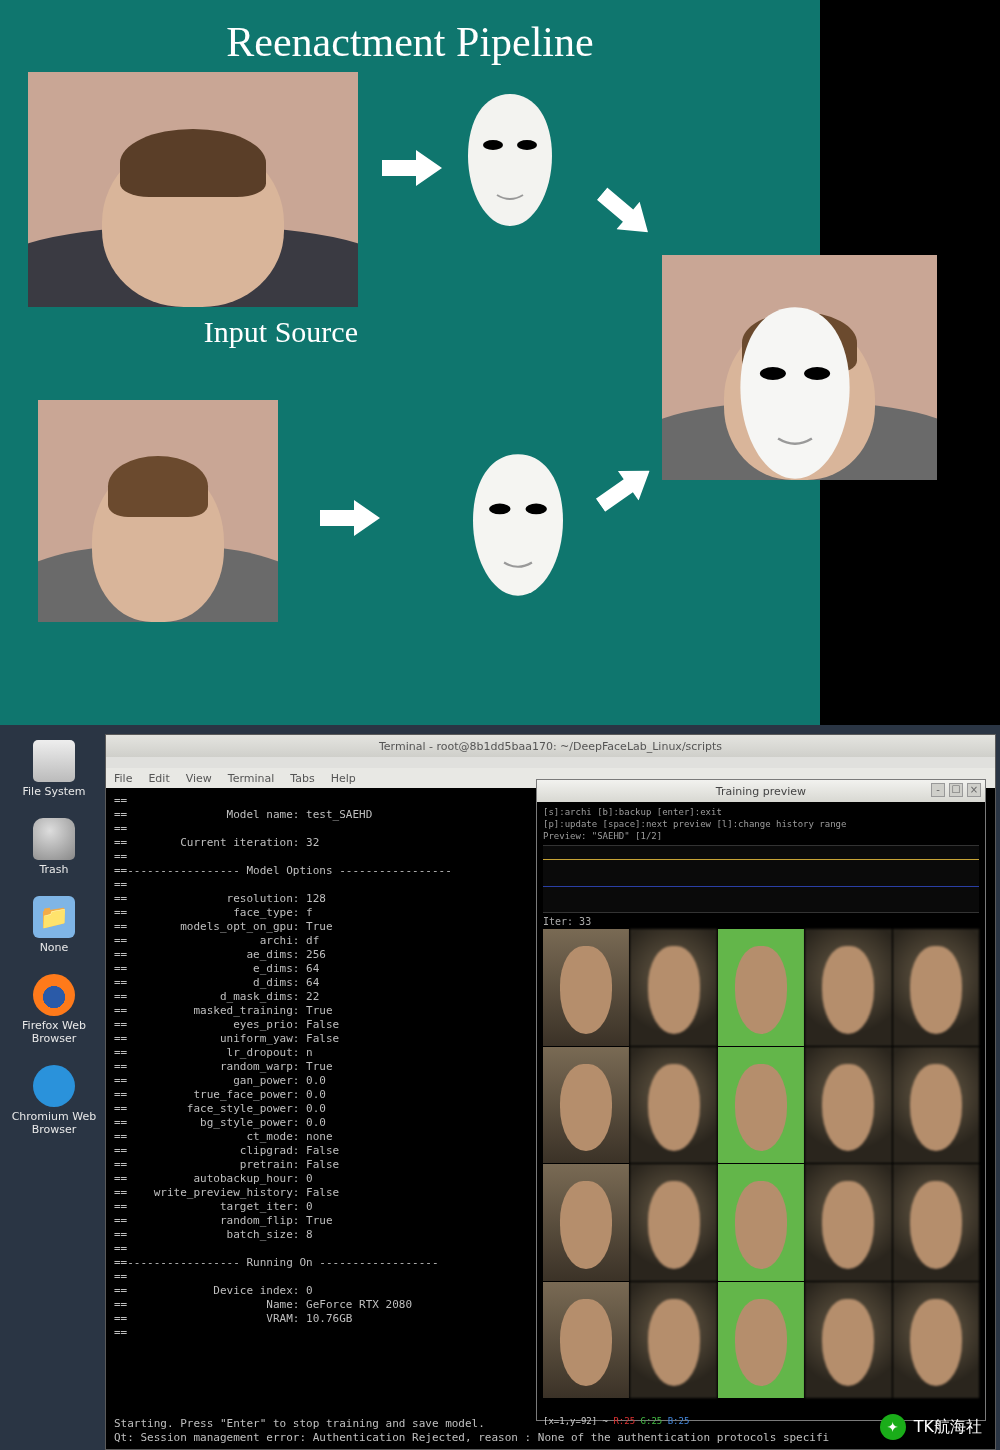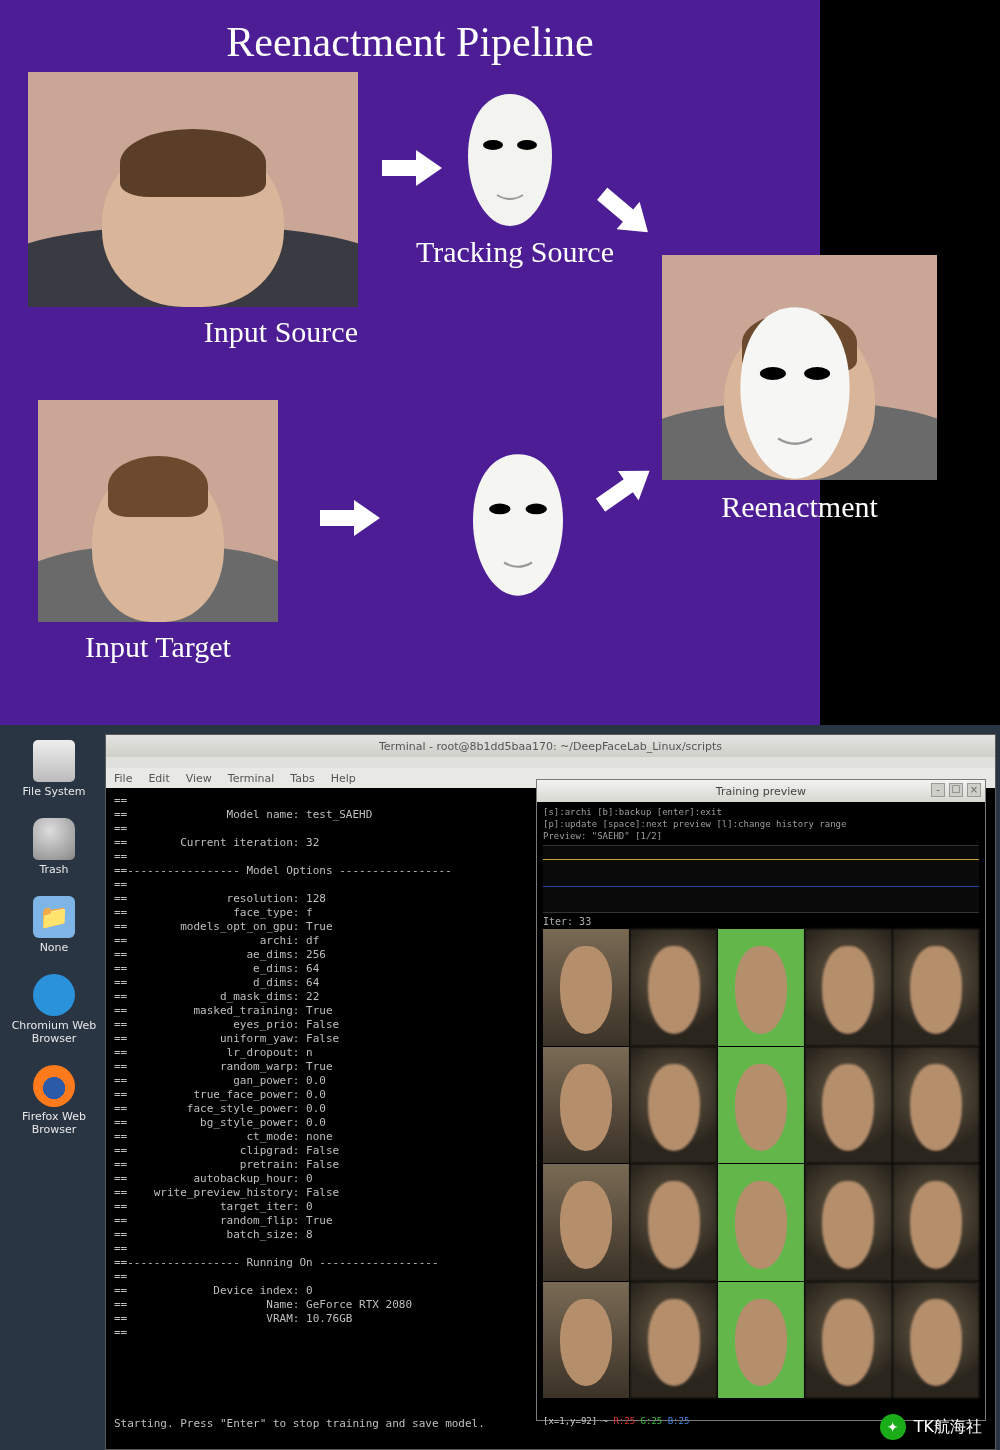--- a/index.html
+++ b/index.html
@@ -1,19 +1,19 @@
 <!DOCTYPE html>
 <html><head>
 <meta charset="utf-8">
 <style>
 * { margin: 0; padding: 0; box-sizing: border-box; }
 body { width: 1000px; height: 1450px; background: #000; font-family: sans-serif; overflow: hidden; }
 
 
-.diagram { width: 820px; height: 725px; background: #4c1d95; position: relative; color: #fff; }
+.diagram { width: 820px; height: 725px; background: #0f766e; position: relative; color: #fff; }
 .diagram-title { position: absolute; top: 18px; left: 0; right: 0; text-align: center; font-size: 42px; font-family: Georgia, serif; }
 
 .photo { position: absolute; background: #c9a695; overflow: hidden; }
 .photo-inner { width: 100%; height: 100%; display:flex; align-items:flex-end; justify-content:center; }
 .head { width:55%; height:72%; background:#d9b59a; border-radius:50% 50% 45% 45%; position:relative; }
 .shoulders { position:absolute; bottom:0; left:-10%; right:-10%; height:35%; background:#3a3a42; border-radius:50% 50% 0 0; }
 .hair1 { position:absolute; top:-5%; left:10%; right:10%; height:40%; background:#5a3e28; border-radius:50% 50% 20% 20%; }
 .hair2 { position:absolute; top:-4%; left:12%; right:12%; height:38%; background:#6b4a2e; border-radius:50% 50% 20% 20%; }
 
 .photo-src { top:72px; left:28px; width:330px; height:235px; }
@@ -98,31 +98,29 @@
   <div class="label lbl-src">Input Source</div>
 
   <div class="photo photo-tgt">
     <div class="photo-inner">
         <div class="shoulders" style="background:#6a6a6a"></div>
         <div class="head">
           <div class="hair2"></div>
         </div>
       </div>
   </div>
-  <div class="label lbl-tgt">Input Target</div>
 
   <div class="mask mask-src">
     <svg viewBox="0 0 100 140">
         <path fill="#f3f3f0" d="M50 4C24 4 8 30 8 66c0 36 18 70 42 70s42-34 42-70C92 30 76 4 50 4z"></path>
         <ellipse cx="33" cy="55" rx="10" ry="5" fill="#000"></ellipse>
         <ellipse cx="67" cy="55" rx="10" ry="5" fill="#000"></ellipse>
         <path d="M37 105q13 8 26 0" stroke="#999" stroke-width="2" fill="none"></path>
       </svg>
   </div>
-  <div class="label lbl-trs">Tracking Source</div>
 
   <div class="mask mask-tgt">
     <svg viewBox="0 0 100 140">
         <path fill="#f5f5f2" d="M50 4C24 4 8 30 8 66c0 36 18 70 42 70s42-34 42-70C92 30 76 4 50 4z"></path>
         <ellipse cx="33" cy="55" rx="10" ry="5" fill="#000"></ellipse>
         <ellipse cx="67" cy="55" rx="10" ry="5" fill="#000"></ellipse>
         <path d="M37 105q13 8 26 0" stroke="#999" stroke-width="2" fill="none"></path>
       </svg>
   </div>
 
@@ -135,21 +133,20 @@
       </div>
   </div>
   <div class="mask-out">
     <svg viewBox="0 0 100 140">
         <path fill="#f6f6f4" d="M50 4C24 4 8 30 8 66c0 36 18 70 42 70s42-34 42-70C92 30 76 4 50 4z"></path>
         <ellipse cx="33" cy="55" rx="10" ry="5" fill="#000"></ellipse>
         <ellipse cx="67" cy="55" rx="10" ry="5" fill="#000"></ellipse>
         <path d="M37 105q13 8 26 0" stroke="#999" stroke-width="2" fill="none"></path>
       </svg>
   </div>
-  <div class="label lbl-out">Reenactment</div>
 
   <div class="arrow arr1"><svg viewBox="0 0 60 36">
         <path d="M0 10h34V0l26 18-26 18V26H0z"></path>
       </svg></div>
   <div class="arrow arr2"><svg viewBox="0 0 60 36">
         <path d="M0 10h34V0l26 18-26 18V26H0z"></path>
       </svg></div>
   <div class="arrow arr3"><svg viewBox="0 0 60 36">
         <path d="M0 10h34V0l26 18-26 18V26H0z"></path>
       </svg></div>
@@ -157,22 +154,22 @@
         <path d="M0 10h34V0l26 18-26 18V26H0z"></path>
       </svg></div>
 </div>
 
 <div class="desktop">
 
   <div class="desk-icons">
     <div class="di di-fs"><div class="ic"></div><span>File System</span></div>
     <div class="di di-trash"><div class="ic"></div><span>Trash</span></div>
     <div class="di di-home"><div class="ic">📁</div><span>None</span></div>
+    <div class="di di-ff"><div class="ic"></div><span>Firefox Web Browser</span></div>
     <div class="di di-chr"><div class="ic"></div><span>Chromium Web Browser</span></div>
-    <div class="di di-ff"><div class="ic"></div><span>Firefox Web Browser</span></div>
   </div>
 
   <div class="termwin">
     <div class="titlebar">
         <span>Terminal - root@8b1dd5baa170: ~/DeepFaceLab_Linux/scripts</span>
       </div>
     <div class="menubar">
       <span>File</span>
       <span>Edit</span>
       <span>View</span>
@@ -211,21 +208,21 @@
 ==    write_preview_history: False
 ==              target_iter: 0
 ==              random_flip: True
 ==               batch_size: 8
 ==
 ==----------------- Running On ------------------
 ==
 ==             Device index: 0
 ==                     Name: GeForce RTX 2080
 ==                     VRAM: 10.76GB
-==<div class="starting">Starting. Press "Enter" to stop training and save model.</div></div>
+==<div class="starting">Starting. Press "Enter" to stop training and save model.</div><div class="qt">Qt: Session management error: Authentication Rejected, reason : None of the authentication protocols specifi</div></div>
   </div>
 
   <div class="preview">
     <div class="pbar">
       <span>Training preview</span>
       <div class="wbtn">
         <span>‑</span>
         <span>☐</span>
         <span>×</span>
       </div>

